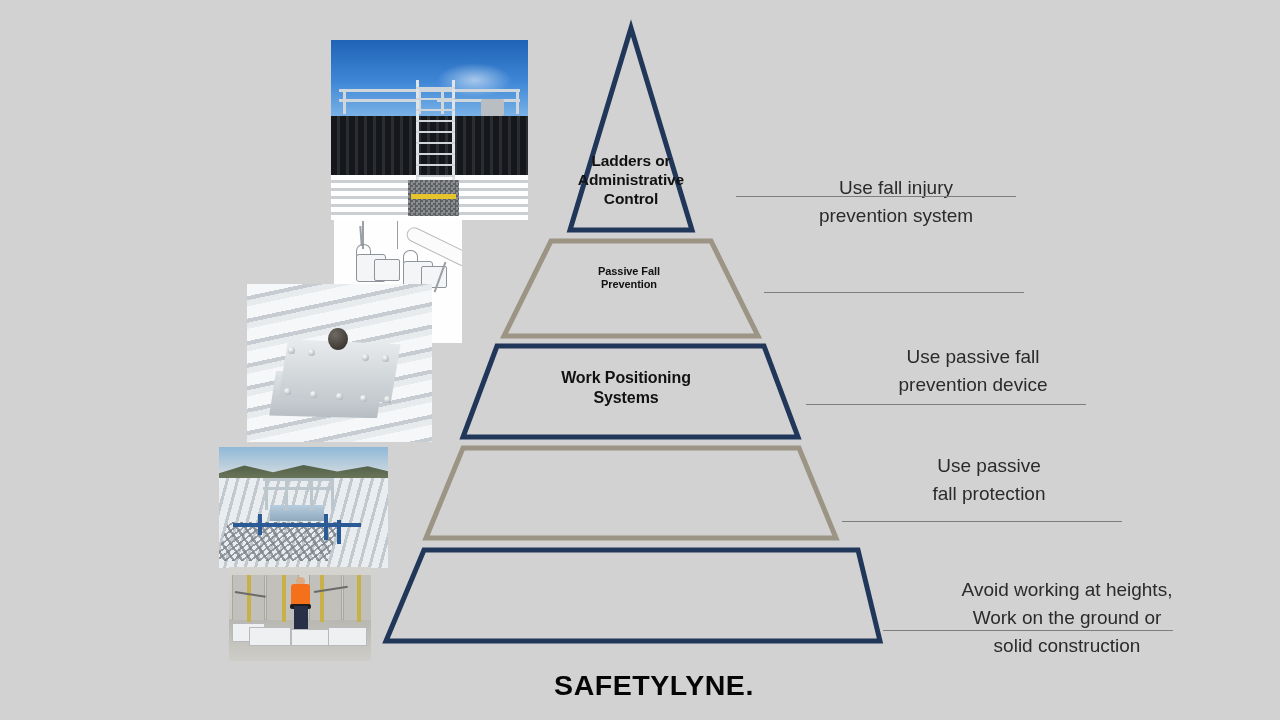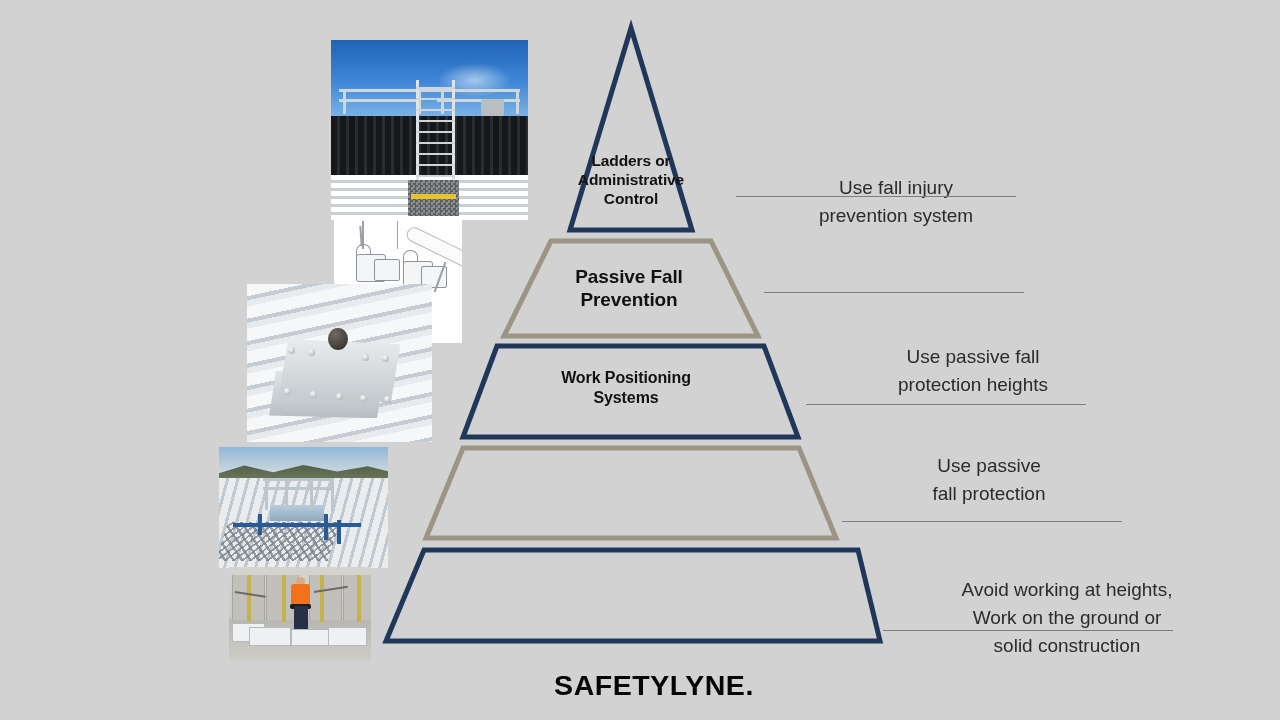--- a/index.html
+++ b/index.html
@@ -205,21 +205,21 @@
 
   .tier-label{
     position:absolute;
     text-align:center;
     font-weight:bold;
     color:#111;
     line-height:1.22;
     letter-spacing:-.1px;
   }
   .tier-label.t1{ font-size:15.5px; }
-  .tier-label.t2{ font-size:19px; }
+  .tier-label.t2{ font-size:11px; }
   .tier-label.t3{ font-size:16px; }
   .tier-label.t4{ font-size:16px; }
   .tier-label.t5{ font-size:16px; }
 
   
   .note{
     position:absolute;
     font-size:19px;
     color:#2b2b2b;
     line-height:1.47;
@@ -396,21 +396,21 @@
 
   <div class="layer">
 
     <div class="note" style="left:762px; top:133px; width:240px;margin-top:41px;">Use fall injury
 prevention system</div>
     <div class="note-rule" style="left:722px; top:196px; width:280px;"></div>
 
     <div class="note-rule" style="left:750px; top:292px; width:260px;"></div>
 
     <div class="note" style="left:845px; top:343px; width:228px;">Use passive fall
-protection heights</div>
+prevention device</div>
     <div class="note-rule" style="left:792px; top:404px; width:280px;"></div>
 
     <div class="note" style="left:880px; top:452px; width:190px;">Use passive
 fall protection</div>
     <div class="note-rule" style="left:828px; top:521px; width:280px;"></div>
 
     <div class="note" style="left:912px; top:540px; width:282px;margin-top:36px;">Avoid working at heights,
 Work on the ground or
 solid construction</div>
     <div class="note-rule" style="left:869px; top:630px; width:290px;"></div>

